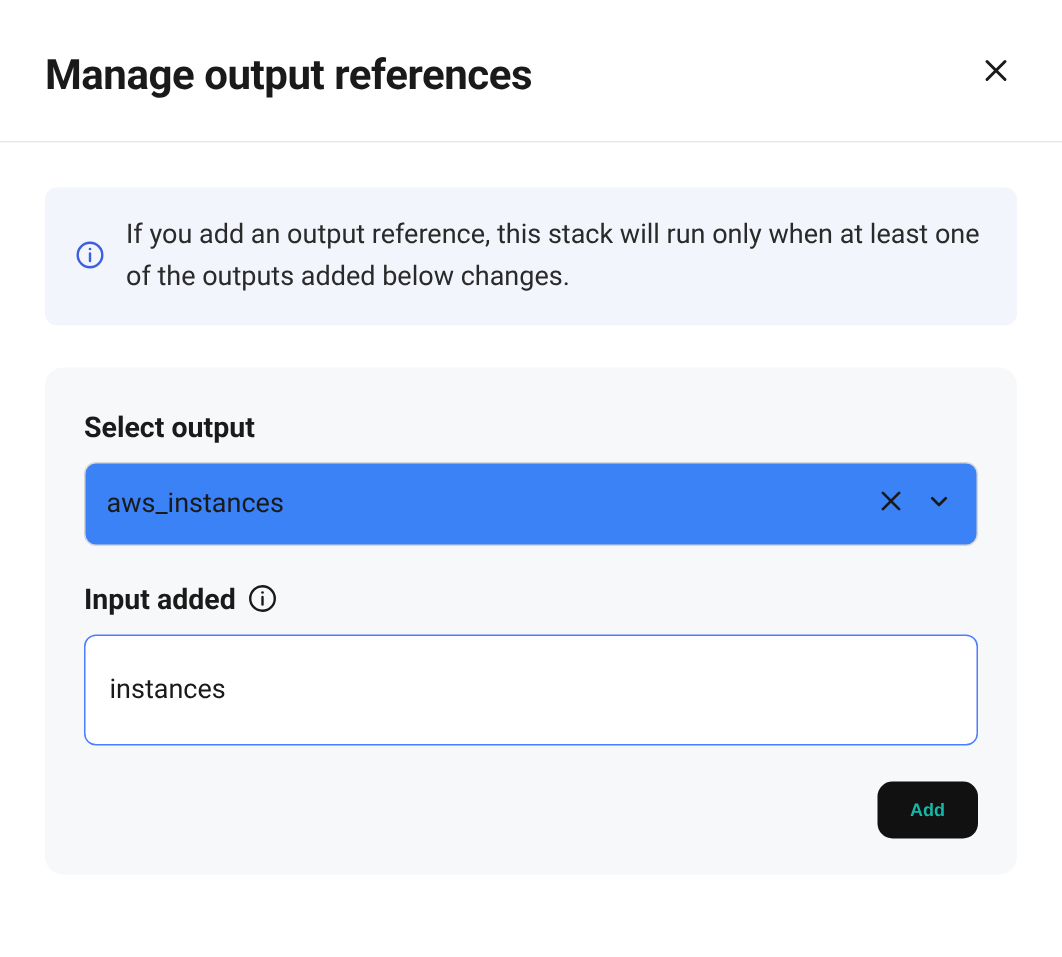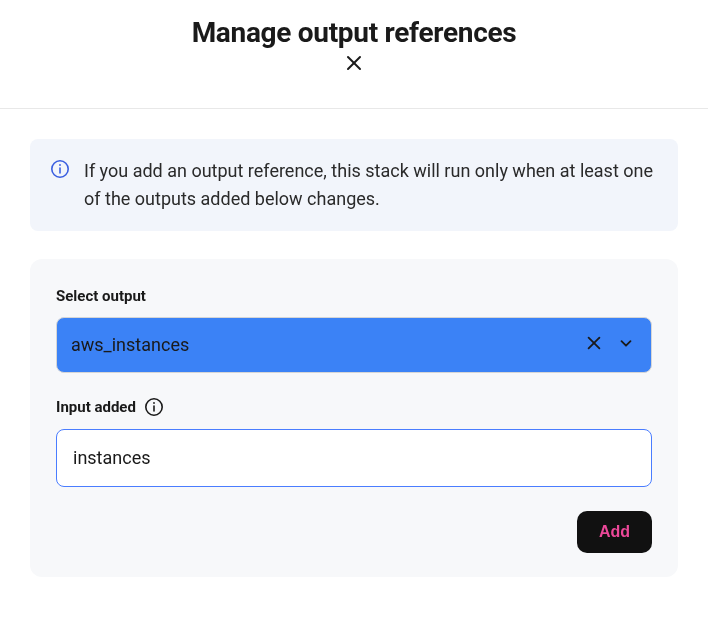--- a/index.html
+++ b/index.html
@@ -9,25 +9,24 @@
     }
     body {
       font-family: -apple-system, BlinkMacSystemFont, 'Segoe UI', Roboto, Helvetica, Arial, sans-serif;
       background: #fff;
       color: #1a1a1a;
       width: 708px;
       height: 638px;
     }
     .modal-header {
       display: flex;
-      align-items: center;
+      align-items: flex-start;
       justify-content: space-between;
-      padding: 16px 30px 28px 30px;
+      padding: 33px 30px 28px 30px;
       border-bottom: 1px solid #e8e8e8;
-      flex-direction: column;
     }
     .modal-title {
       font-size: 28px;
       font-weight: 700;
       color: #1a1a1a;
       letter-spacing: -0.3px;
     }
     .close-btn {
       background: none;
       border: none;
@@ -36,21 +35,21 @@
       display: flex;
       align-items: center;
       justify-content: center;
       color: #1a1a1a;
     }
     .modal-body {
       padding: 30px;
     }
     .info-banner {
       display: flex;
-      align-items: flex-start;
+      align-items: center;
       gap: 14px;
       background: #f2f5fb;
       border-radius: 8px;
       padding: 18px 20px;
       margin-bottom: 28px;
     }
     .info-icon-wrap {
       flex-shrink: 0;
       margin-top: 2px;
       color: #3b5fe0;
@@ -65,21 +64,21 @@
       border-radius: 12px;
       padding: 28px 26px 24px 26px;
     }
     .form-group {
       margin-bottom: 24px;
     }
     .form-label {
       display: flex;
       align-items: center;
       gap: 8px;
-      font-size: 15px;
+      font-size: 19px;
       font-weight: 700;
       color: #1a1a1a;
       margin-bottom: 12px;
     }
     .label-info-icon {
       color: #1a1a1a;
       display: inline-flex;
     }
     .select-wrap {
       position: relative;
@@ -109,39 +108,39 @@
       display: flex;
       align-items: center;
       justify-content: center;
       color: #1a1a1a;
     }
     .text-input {
       width: 100%;
       background: #fff;
       border: 1.5px solid #4a7dff;
       border-radius: 8px;
-      height: 58px;
+      height: 74px;
       padding: 0 16px;
       font-size: 18px;
       color: #1a1a1a;
       outline: none;
       font-family: inherit;
     }
     .actions {
       display: flex;
       justify-content: flex-end;
       margin-top: 8px;
     }
     .add-btn {
       background: #111;
-      color: #ec4899;
+      color: #14b8a6;
       border: none;
       border-radius: 10px;
       padding: 12px 22px;
-      font-size: 16px;
+      font-size: 12px;
       font-weight: 700;
       cursor: pointer;
     }
   </style>
 </head>
 <body>
 
 <div class="modal-header">
   <h1 class="modal-title">Manage output references</h1>
   <button class="close-btn">

